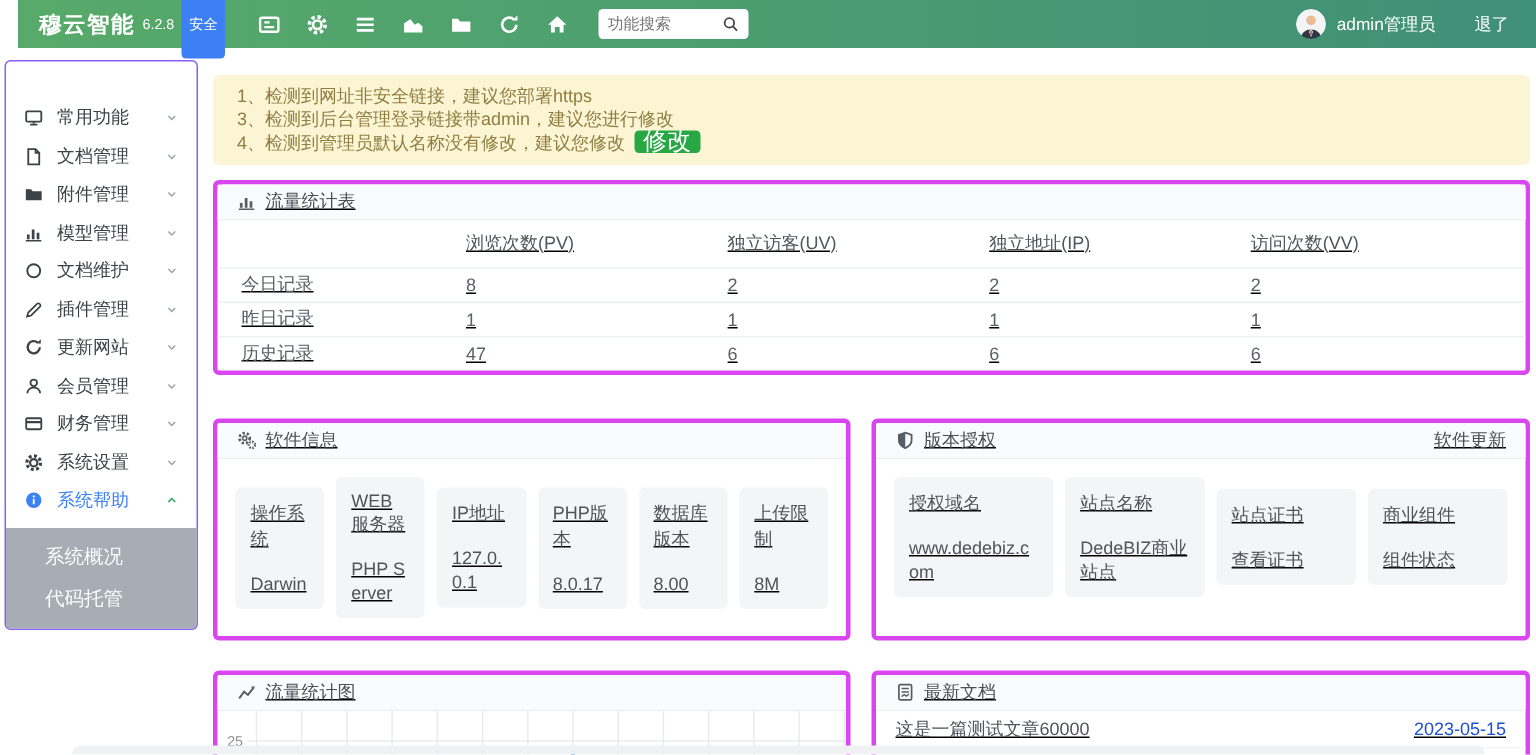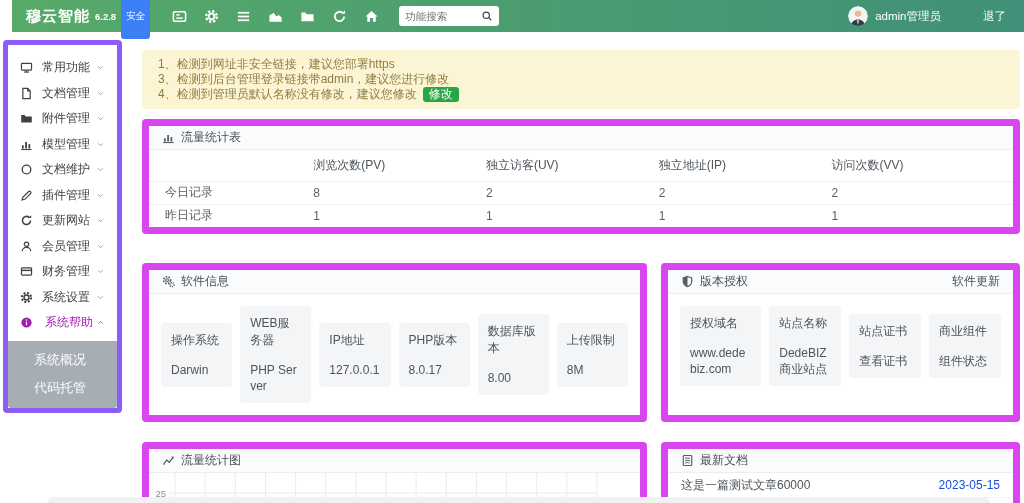--- a/index.html
+++ b/index.html
@@ -5,73 +5,73 @@
   * { margin:0; padding:0; box-sizing:border-box; }
   html,body { width:1024px; height:503px; }
   body { position:relative; overflow:hidden; background:#fff;
          font-family:"Liberation Sans","DejaVu Sans",sans-serif; }
 
   
   .header { position:absolute; top:0; left:12px; right:0; height:32px; z-index:10;
             background:linear-gradient(90deg,#57aa69,#3f9078);
             display:flex; align-items:center; padding:0 14px; color:#fff; }
   .logo { font-size:15px; font-weight:bold; letter-spacing:1px; }
-  .ver { font-size:9.5px; margin-left:5px; font-weight:bold; }
+  .ver { font-size:9.5px; margin-left:5px; font-weight:normal; }
   .badge { background:#3d7ff5; color:#fff; font-size:9.5px; font-weight:normal;
            padding:16px 5px; border-radius:3px; margin-left:5px; }
   .nav { display:flex; align-items:center; gap:17px; margin-left:22px; }
   .nav .hicon { width:15px; height:15px; display:block; cursor:pointer; color:#fff; }
   .search { margin-left:20px; background:#fff; border-radius:3px; height:20px; width:100px;
             display:flex; align-items:center; padding:0 6px; }
   .search input { border:none; outline:none; flex:1; width:66px; font-size:10.5px; color:#333;
                   font-family:inherit; }
   .search .sicon { width:12px; height:12px; color:#444; flex:none; }
   .spacer { flex:1; }
   .avatar { width:20px; height:20px; border-radius:50%; overflow:hidden; flex:none; cursor:pointer; }
   .avatar svg { width:20px; height:20px; display:block; }
   .uname { font-size:11.5px; margin-left:7px; cursor:pointer; }
-  .logout { font-size:11.5px; margin-left:42px; margin-right:4px; cursor:pointer; }
+  .logout { font-size:11.5px; margin-left:26px; margin-right:4px; cursor:pointer; }
 
   
-  .sidebar { position:absolute; top:40px; left:3px; width:119px; background:#fff;
-             border:5px solid #8b5cf6; border-radius:4px; padding-top:10px; z-index:5; }
+  .sidebar { position:absolute; top:40px; left:3px; width:129px; background:#fff;
+             border:1px solid #8b5cf6; border-radius:4px; padding-top:25px; z-index:5; }
   .s-item { height:25.5px; display:flex; align-items:center; padding:0 12px;
             color:#3c4248; cursor:pointer; font-size:12px; }
   .s-item .si { width:13px; height:13px; margin-right:9px; flex:none; }
   .s-item .lbl { flex:1; white-space:nowrap; }
   .s-item .chev { width:9px; height:9px; color:#9aa0a6; flex:none; }
-  .s-item.active { color:#a21caf;text-align:center; }
+  .s-item.active { color:#3b82f6; }
   .s-item.active .chev { color:#2d9e58; }
   .submenu { background:#a6adb4; border-radius:0 0 3px 3px; margin-top:5px; padding:5px 0 6px; }
   .sub-item { height:28px; line-height:28px; padding-left:26px; color:#fbfcfc;
               font-size:13px; cursor:pointer; }
 
   
   .content { position:absolute; left:142px; top:40px; width:878px; }
   .notice { margin-top:10px; background:#fcf5d4; border-radius:4px; padding:7px 16px;
             font-size:12px; line-height:15px; color:#8f7d42; }
-  .notice .chip { display:inline-block; background:#28a745; color:#fff; font-size:12px;
+  .notice .chip { display:inline-block; background:#28a745; color:#fff; font-size:16px;
                   line-height:15px; padding:0 6px; border-radius:3px; margin-left:6px; cursor:pointer; }
 
-  .panel { margin-top:10px; border:7px solid #d946ef; border-radius:4px; background:#fff; }
+  .panel { margin-top:10px; border:3px solid #d946ef; border-radius:4px; background:#fff;text-decoration:underline; }
   .p-head { height:24px; display:flex; align-items:center; background:#fafbfc;
             border-bottom:1px solid #eceef1; padding:0 13px; border-radius:4px 4px 0 0;
             font-size:12px; color:#4a5056; }
   .p-head .pi { width:13px; height:13px; margin-right:6px; color:#565d64; flex:none; }
   .p-link { margin-left:auto; font-size:12px; color:#4a5056; cursor:pointer; }
 
   .t-table { width:100%; border-collapse:collapse; table-layout:fixed; font-size:12px; color:#5a6168; }
   .t-table th { font-weight:normal; text-align:left; height:31px; border-bottom:1px solid #eef1f3; color:#4f565d; }
   .t-table td { height:23px; border-bottom:1px solid #eef1f3; }
   .t-table tr:last-child td { border-bottom:none; }
   .t-table th:first-child, .t-table td:first-child { padding-left:16px; }
 
   .row2 { display:flex; gap:14px; margin-top:19px; align-items:stretch; }
   .row3 { display:flex; gap:14px; margin-top:10px; align-items:stretch; }
-  .pw { width:505px; flex:none; }
+  .pw { width:425px; flex:none; }
   .pf { flex:1; }
   .cards { display:flex; gap:8px; padding:12px; align-items:center; min-height:92px; }
   .card { flex:1; background:#f4f5f7; border-radius:4px; padding:9px 10px;
           font-size:12px; color:#4d545b; }
   .card .cv { margin-top:13px; line-height:16px; word-break:break-all; }
   .card.wide { flex:1.18; }
   .card .cv.link { cursor:pointer; }
   .chart-body { position:relative; height:90px; overflow:hidden; }
   .chart-body svg { display:block; }
   .d-row { display:flex; justify-content:space-between; align-items:center; height:25px;
@@ -370,20 +370,27 @@
         <td>2</td>
         <td>2</td>
       </tr>
       <tr>
         <td>昨日记录</td>
         <td>1</td>
         <td>1</td>
         <td>1</td>
         <td>1</td>
       </tr>
+      <tr>
+        <td>历史记录</td>
+        <td>47</td>
+        <td>6</td>
+        <td>6</td>
+        <td>6</td>
+      </tr>
     </tbody>
       </table>
   </div>
 
   <div class="row2">
     <div class="panel pw">
       <div class="p-head">
         <svg class="pi">
             <use href="#i-gears"></use>
           </svg>

